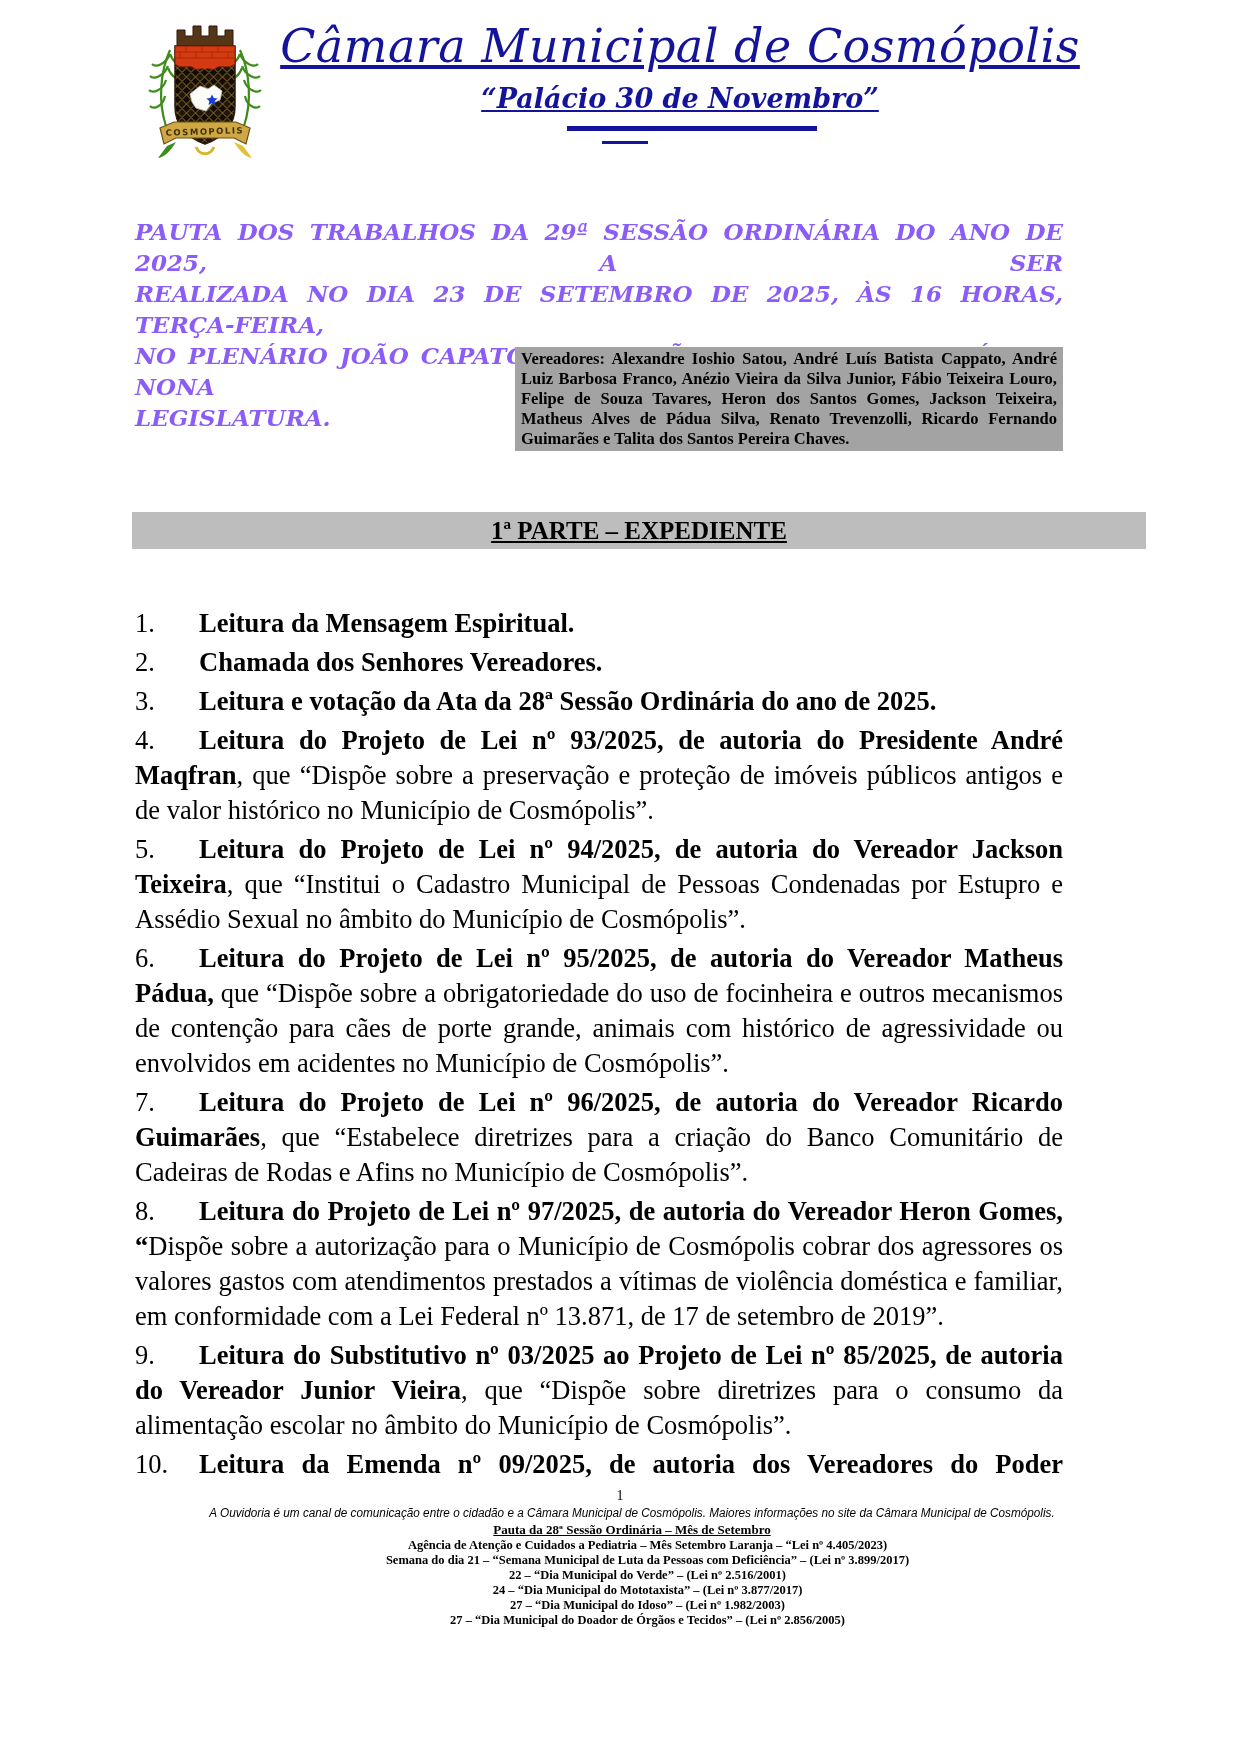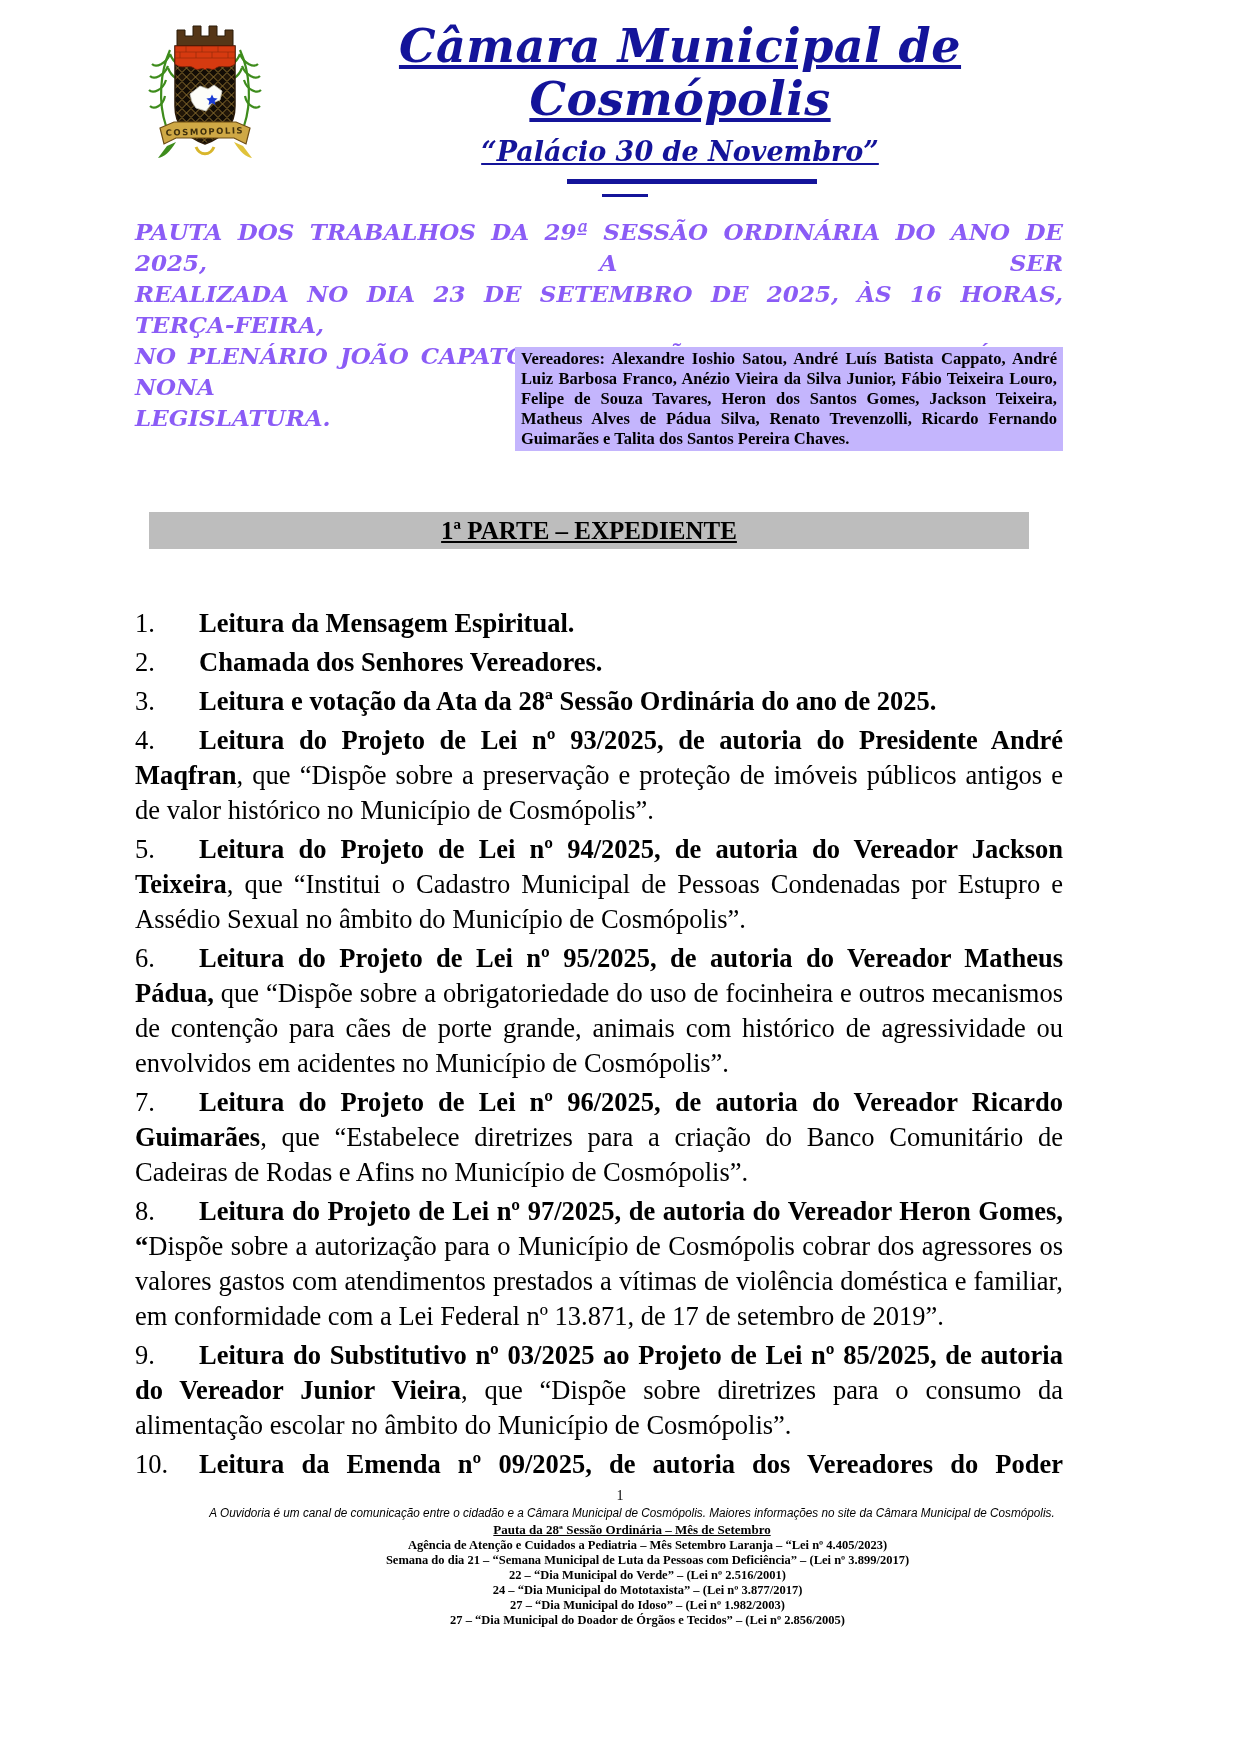--- a/index.html
+++ b/index.html
@@ -2,41 +2,41 @@
 <html><head>
 <meta charset="utf-8">
 <style>
   html,body{margin:0;padding:0;background:#fff;}
   .page{position:relative;width:1240px;height:1755px;background:#fff;overflow:hidden;
         font-family:"Liberation Serif", serif;color:#000;}
 
   
   .logo{position:absolute;left:146px;top:14px;width:118px;height:152px;}
   .masthead{position:absolute;left:270px;top:20px;width:820px;text-align:center;color:#14149a;}
-  .m-title{font-family:"DejaVu Serif", serif;font-style:italic;font-weight:bold;
+  .m-title{font-family:"DejaVu Serif", serif;font-style:italic;font-weight:normal;
            font-size:46px;line-height:1.15;text-decoration:underline;letter-spacing:.5px;}
   .m-sub{margin-top:10px;font-family:"DejaVu Serif", serif;font-style:italic;font-weight:bold;
          font-size:27px;text-decoration:underline;}
   .rule1{width:250px;height:5px;background:#14149a;margin:12px auto 0 auto;position:relative;left:12px;}
   .rule2{width:46px;height:3px;background:#14149a;margin:10px auto 0 auto;position:relative;left:-55px;}
 
   
   .intro{position:absolute;left:135px;top:216px;width:928px;
          font-family:"DejaVu Serif", serif;font-style:italic;font-weight:bold;
          font-size:23px;line-height:31px;color:#8b5cf6;}
   .intro .iln{text-align:justify;text-align-last:justify;}
   .intro .iln.last{text-align-last:left;}
 
   
-  .vbox{position:absolute;left:515px;top:347px;width:548px;background:#c4b5fd;
+  .vbox{position:absolute;left:515px;top:347px;width:548px;background:#a3a3a3;
         font-weight:bold;font-size:16.5px;line-height:20px;text-align:justify;
         padding:2px 6px;box-sizing:border-box;}
 
   
-  .section-bar{position:absolute;left:149px;top:512px;width:880px;height:37px;
+  .section-bar{position:absolute;left:132px;top:512px;width:1014px;height:37px;
                background:#bdbdbd;text-align:center;}
   .section-bar .st{font-weight:bold;font-size:25px;line-height:37px;text-decoration:underline;}
 
   
   .agenda{position:absolute;left:135px;top:606px;width:928px;font-size:26.5px;line-height:35px;}
   .agenda p.item{margin:0 0 4px 0;text-align:justify;}
   .agenda p.item.stretch{text-align-last:justify;}
   .agenda .inum{display:inline-block;width:64px;font-weight:normal;}
 
   

